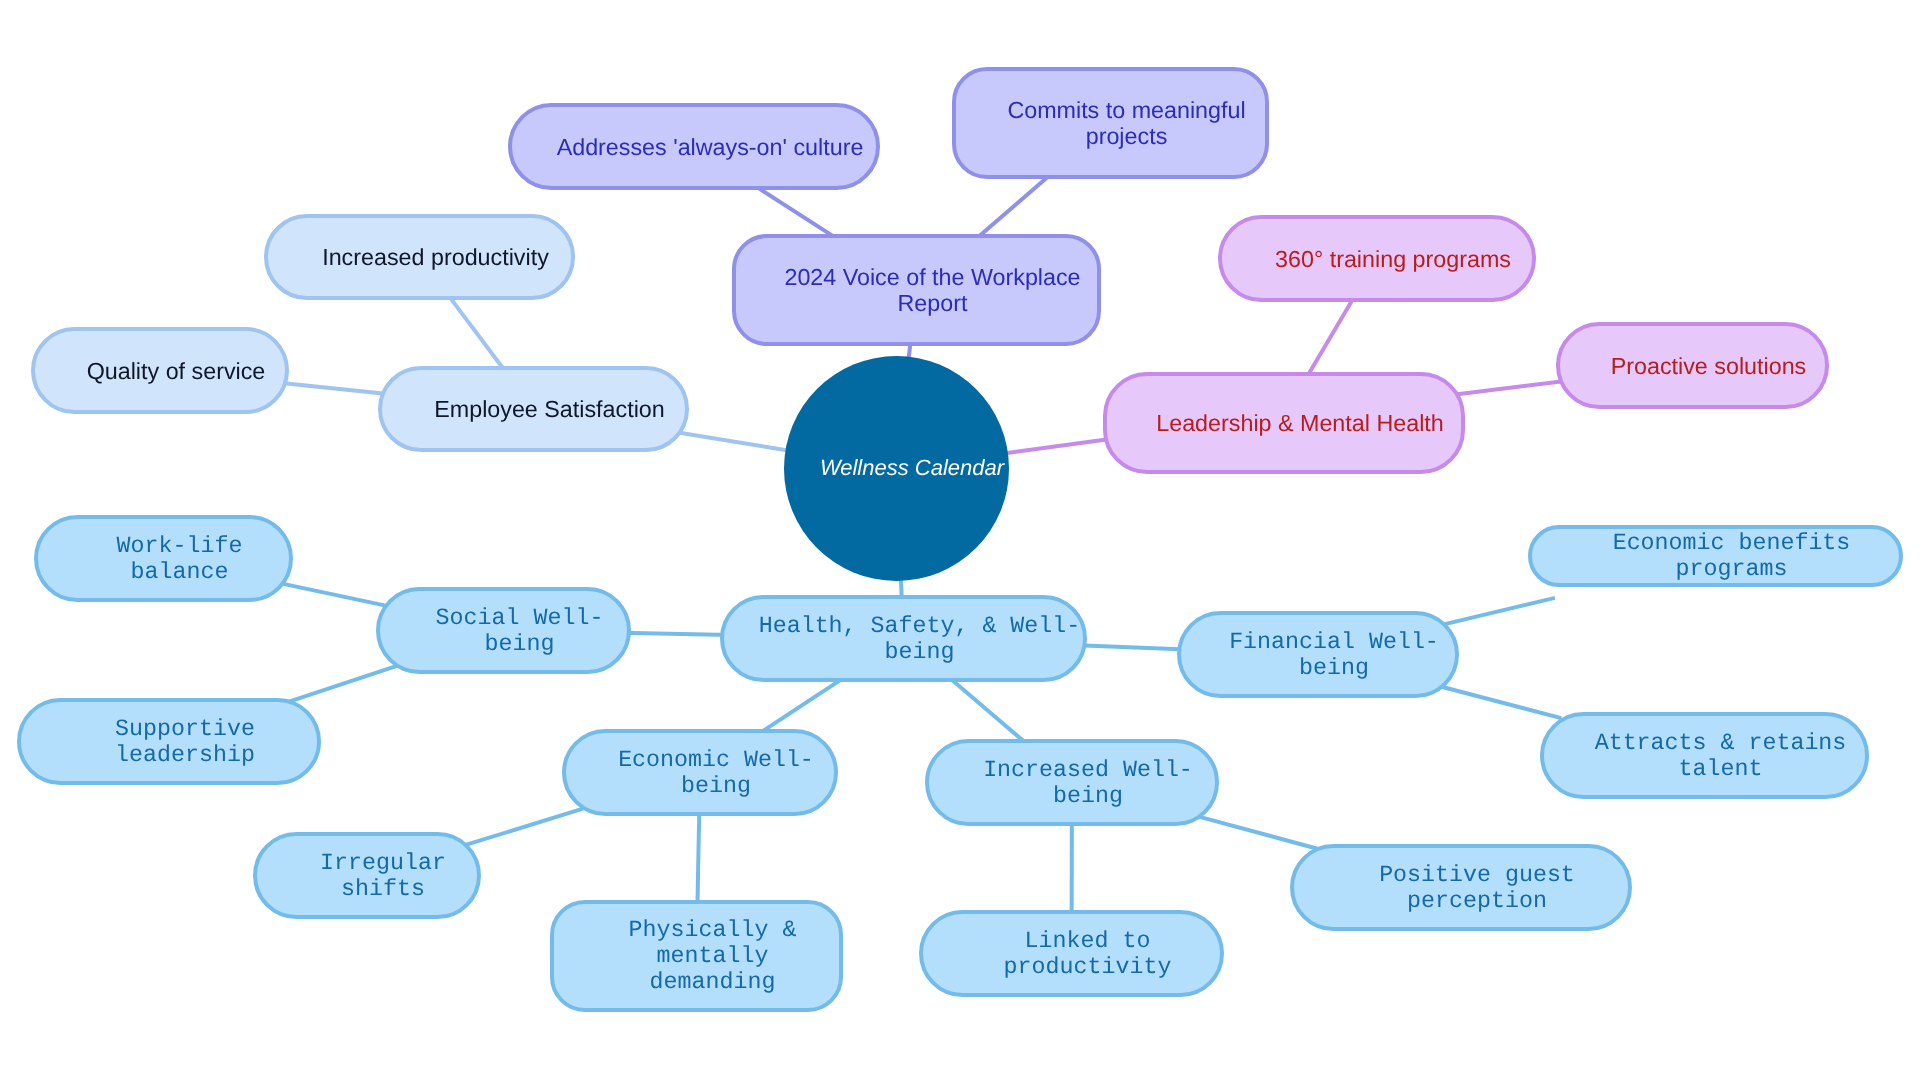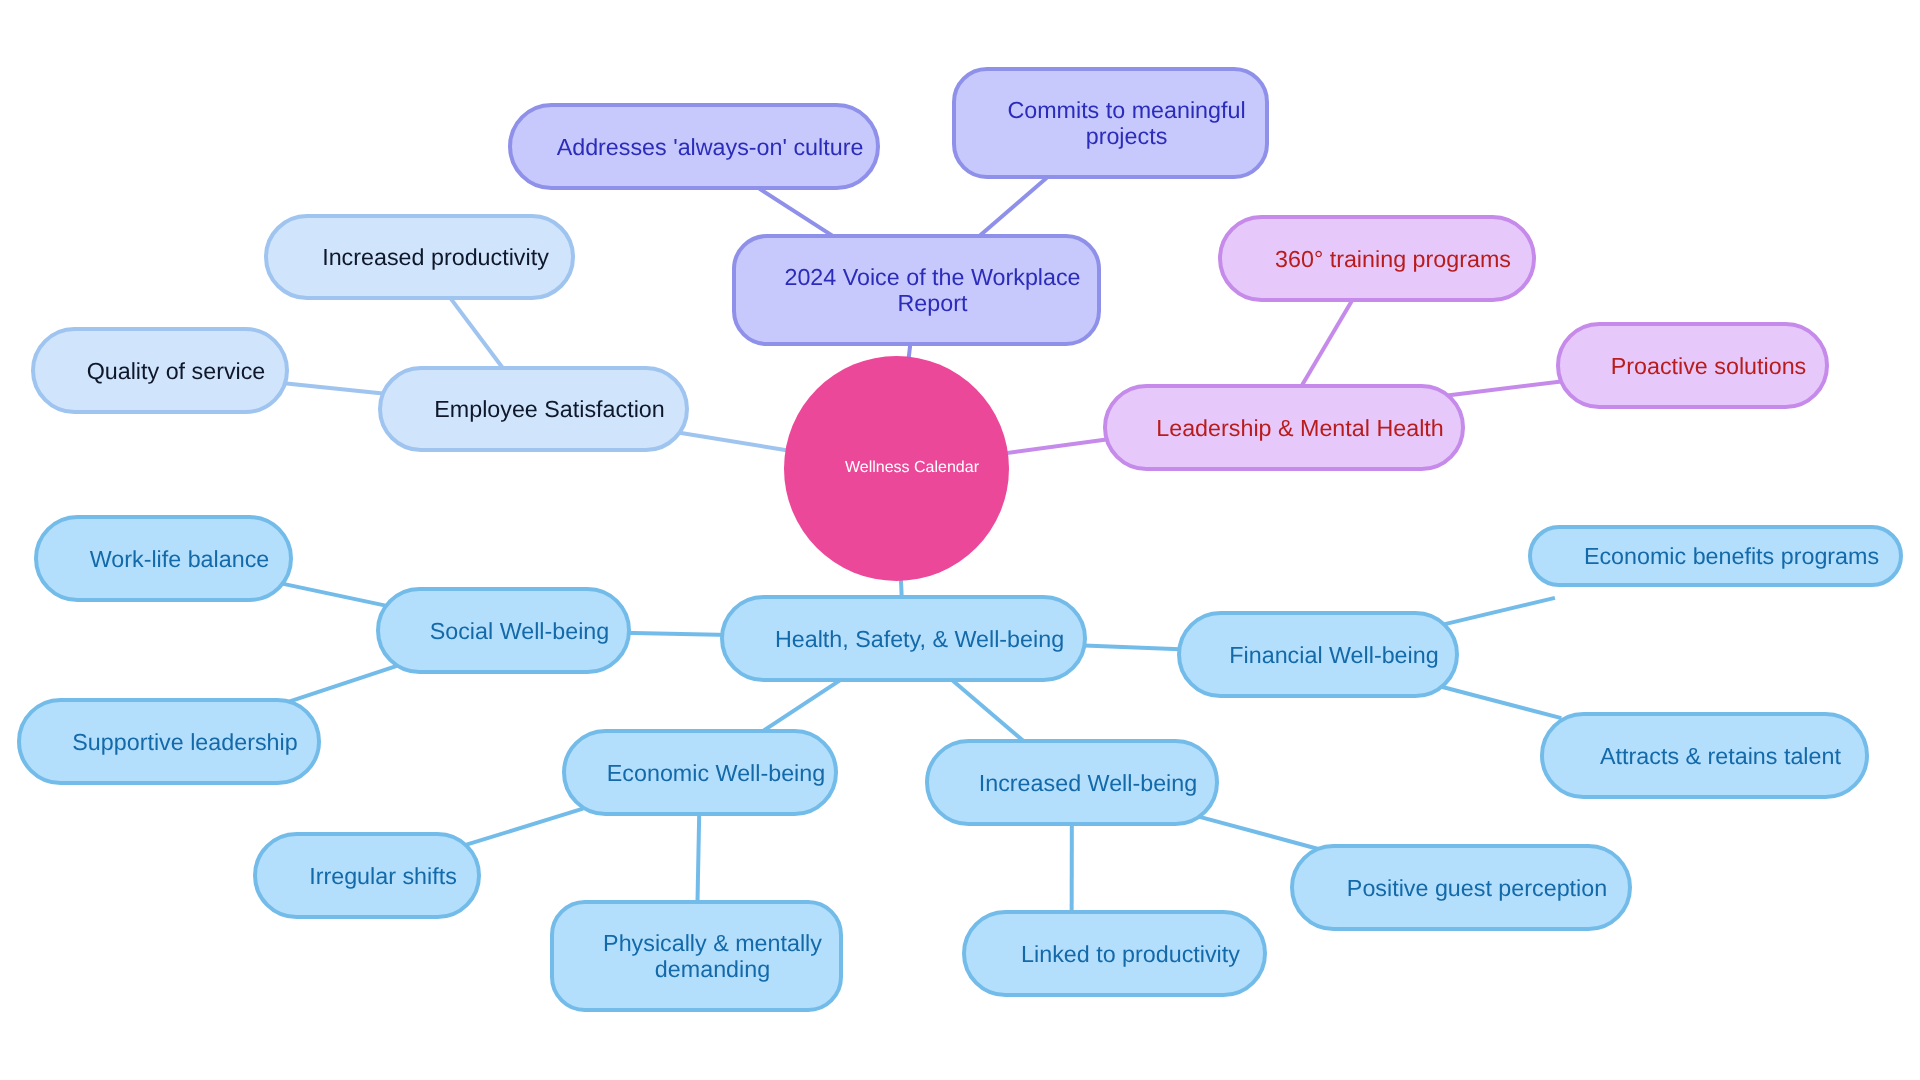--- a/index.html
+++ b/index.html
@@ -30,39 +30,40 @@
     font-size: 23.3px;
     line-height: 26px;
     font-weight: 400;
     border-style: solid;
     border-width: 4px;
     white-space: pre-line;
     -webkit-font-smoothing: antialiased;
     text-rendering: geometricPrecision;
   }
   .node.s-bluelight { background:#D0E4FC; border-color:#9EC4EF; color:#0f172a; }
-  .node.s-bluedeep  { background:#B3DFFD; border-color:#73BCE9; color:#1469A9; }
+  .node.s-bluedeep  { background:#B3DFFD; border-color:#73BCE9; color:#1469A9;font-family:Liberation Mono, monospace; }
   .node.s-purple    { background:#C7C8FC; border-color:#8F90EA; color:#2B2CBA; }
   .node.s-magenta   { background:#E6C9FA; border-color:#C58AEA; color:#b91c1c; }
   .node-label { display:block; width:100%; transform: translateZ(0); padding-left: 32px; }
   #root-node {
     position: absolute;
     box-sizing: border-box;
     border-radius: 50%;
-    background: #ec4899;
+    background: #0369a1;
     color: #ffffff;
     display: flex;
     align-items: center;
     justify-content: center;
     text-align: center;
     font-family: "Liberation Sans", sans-serif;
-    font-size: 16px;
+    font-size: 22px;
     line-height: 26px;
     -webkit-font-smoothing: antialiased;
     text-rendering: geometricPrecision;
+    font-style: italic;
   }
 </style>
 </head>
 <body>
 
 <div id="canvas">
 
   <svg id="edge-layer" viewBox="0 0 1920 1080">
     <path class="edge" d="M 806.7,453.5 L 667.3,430.8" stroke="#9EC4EF" stroke-width="4" stroke-linecap="butt" fill="none"></path>
     <path class="edge" d="M 906.4,378.1 L 912.6,324.1" stroke="#8F90EA" stroke-width="4" stroke-linecap="butt" fill="none"></path>
@@ -108,21 +109,21 @@
     <div class="node s-purple" style="left:732px;top:234px;width:369px;height:112px;border-radius:35px">
       <span class="node-label">2024 Voice of the Workplace
 Report</span>
     </div>
     <div class="node s-magenta" style="left:1218px;top:215px;width:318px;height:87px;border-radius:44px">
       <span class="node-label">360° training programs</span>
     </div>
     <div class="node s-magenta" style="left:1556px;top:322px;width:273px;height:87px;border-radius:44px">
       <span class="node-label">Proactive solutions</span>
     </div>
-    <div class="node s-magenta" style="left:1103px;top:384px;width:362px;height:87px;border-radius:44px">
+    <div class="node s-magenta" style="left:1103px;top:372px;width:362px;height:102px;border-radius:44px">
       <span class="node-label">Leadership &amp; Mental Health</span>
     </div>
     <div class="node s-bluedeep" style="left:34px;top:515px;width:259px;height:87px;border-radius:44px">
       <span class="node-label">Work-life balance</span>
     </div>
     <div class="node s-bluedeep" style="left:376px;top:587px;width:255px;height:87px;border-radius:44px">
       <span class="node-label">Social Well-being</span>
     </div>
     <div class="node s-bluedeep" style="left:17px;top:698px;width:304px;height:87px;border-radius:44px">
       <span class="node-label">Supportive leadership</span>
@@ -136,21 +137,21 @@
     <div class="node s-bluedeep" style="left:253px;top:832px;width:228px;height:87px;border-radius:44px">
       <span class="node-label">Irregular shifts</span>
     </div>
     <div class="node s-bluedeep" style="left:550px;top:900px;width:293px;height:112px;border-radius:35px">
       <span class="node-label">Physically &amp; mentally
 demanding</span>
     </div>
     <div class="node s-bluedeep" style="left:925px;top:739px;width:294px;height:87px;border-radius:44px">
       <span class="node-label">Increased Well-being</span>
     </div>
-    <div class="node s-bluedeep" style="left:962px;top:910px;width:305px;height:87px;border-radius:44px">
+    <div class="node s-bluedeep" style="left:919px;top:910px;width:305px;height:87px;border-radius:44px">
       <span class="node-label">Linked to productivity</span>
     </div>
     <div class="node s-bluedeep" style="left:1177px;top:611px;width:282px;height:87px;border-radius:44px">
       <span class="node-label">Financial Well-being</span>
     </div>
     <div class="node s-bluedeep" style="left:1528px;top:525px;width:375px;height:62px;border-radius:44px">
       <span class="node-label">Economic benefits programs</span>
     </div>
     <div class="node s-bluedeep" style="left:1540px;top:712px;width:329px;height:87px;border-radius:44px">
       <span class="node-label">Attracts &amp; retains talent</span>

